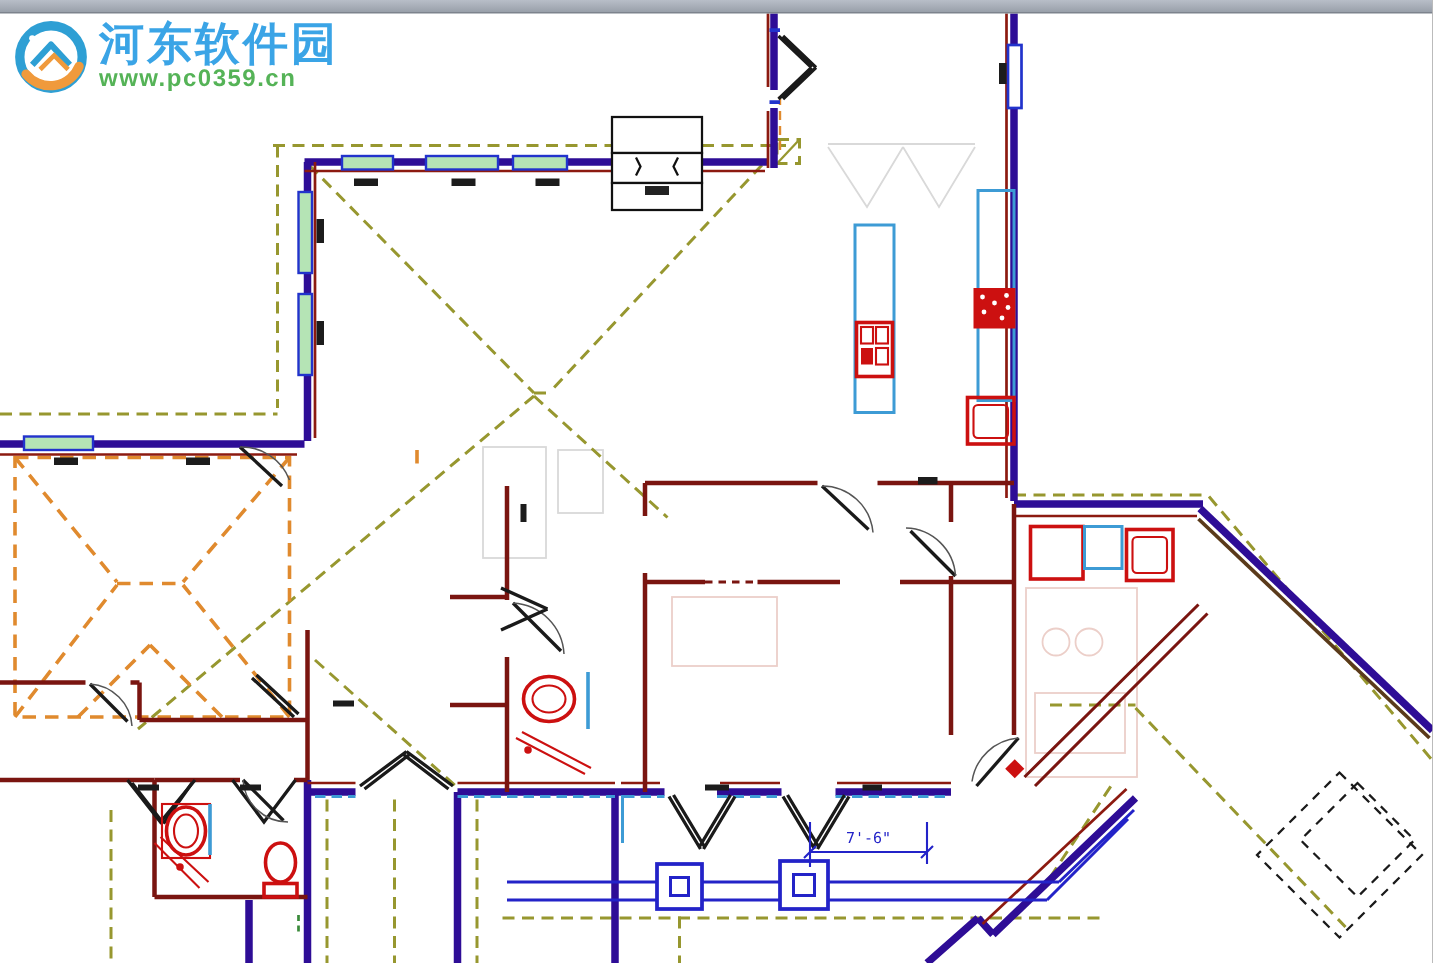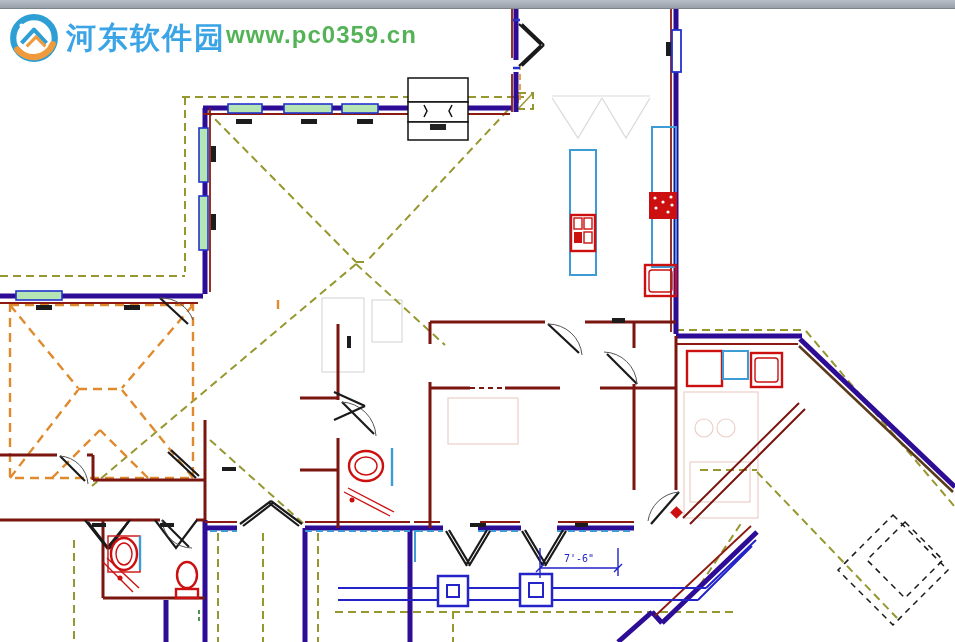--- a/index.html
+++ b/index.html
@@ -3,23 +3,23 @@
 <meta charset="utf-8">
 <style>
   html,body{margin:0;padding:0;background:#888;}
   .stage{position:relative;width:955px;height:642px;background:var(--bg);overflow:hidden;
          font-family:"Liberation Sans",sans-serif;}
   .topbar{position:absolute;left:0;top:0;width:955px;height:8px;
           background:linear-gradient(var(--topbar-a),var(--topbar-b));
           border-bottom:1px solid #7d838d;z-index:3;}
   svg.plan{position:absolute;left:0;top:0;z-index:1;}
   .watermark{position:absolute;left:8px;top:12px;z-index:5;display:flex;align-items:center;gap:6px;}
-  .wm-text{display:flex;flex-direction:row;line-height:1.05;}
+  .wm-text{display:flex;flex-direction:column;line-height:1.05;}
   .wm-name{font-size:30px;font-weight:bold;color:var(--wm-blue);letter-spacing:2px;}
-  .wm-url{font-size:24px;font-weight:bold;color:var(--wm-green);letter-spacing:1px;}
+  .wm-url{font-size:16px;font-weight:bold;color:var(--wm-green);letter-spacing:1px;}
   
   .we{stroke:var(--wall-ext);stroke-width:5;fill:none;}
   .wa{stroke:var(--wall-acc);stroke-width:1.8;fill:none;}
   .wi{stroke:var(--wall-int);stroke-width:3;fill:none;}
   .wb{stroke:var(--wall-brown);stroke-width:2.5;fill:none;}
   .ol{stroke:var(--dash-olive);stroke-width:2;fill:none;stroke-dasharray:8 5;}
   .or{stroke:var(--dash-orange);stroke-width:2.4;fill:none;stroke-dasharray:9 6;}
   .gr{stroke:var(--dash-green);stroke-width:1.8;fill:none;stroke-dasharray:4 3;}
   .bl{stroke:var(--counter-blue);stroke-width:2;fill:none;}
   .bld{stroke:var(--counter-blue);stroke-width:2;fill:none;stroke-dasharray:7 4;}

